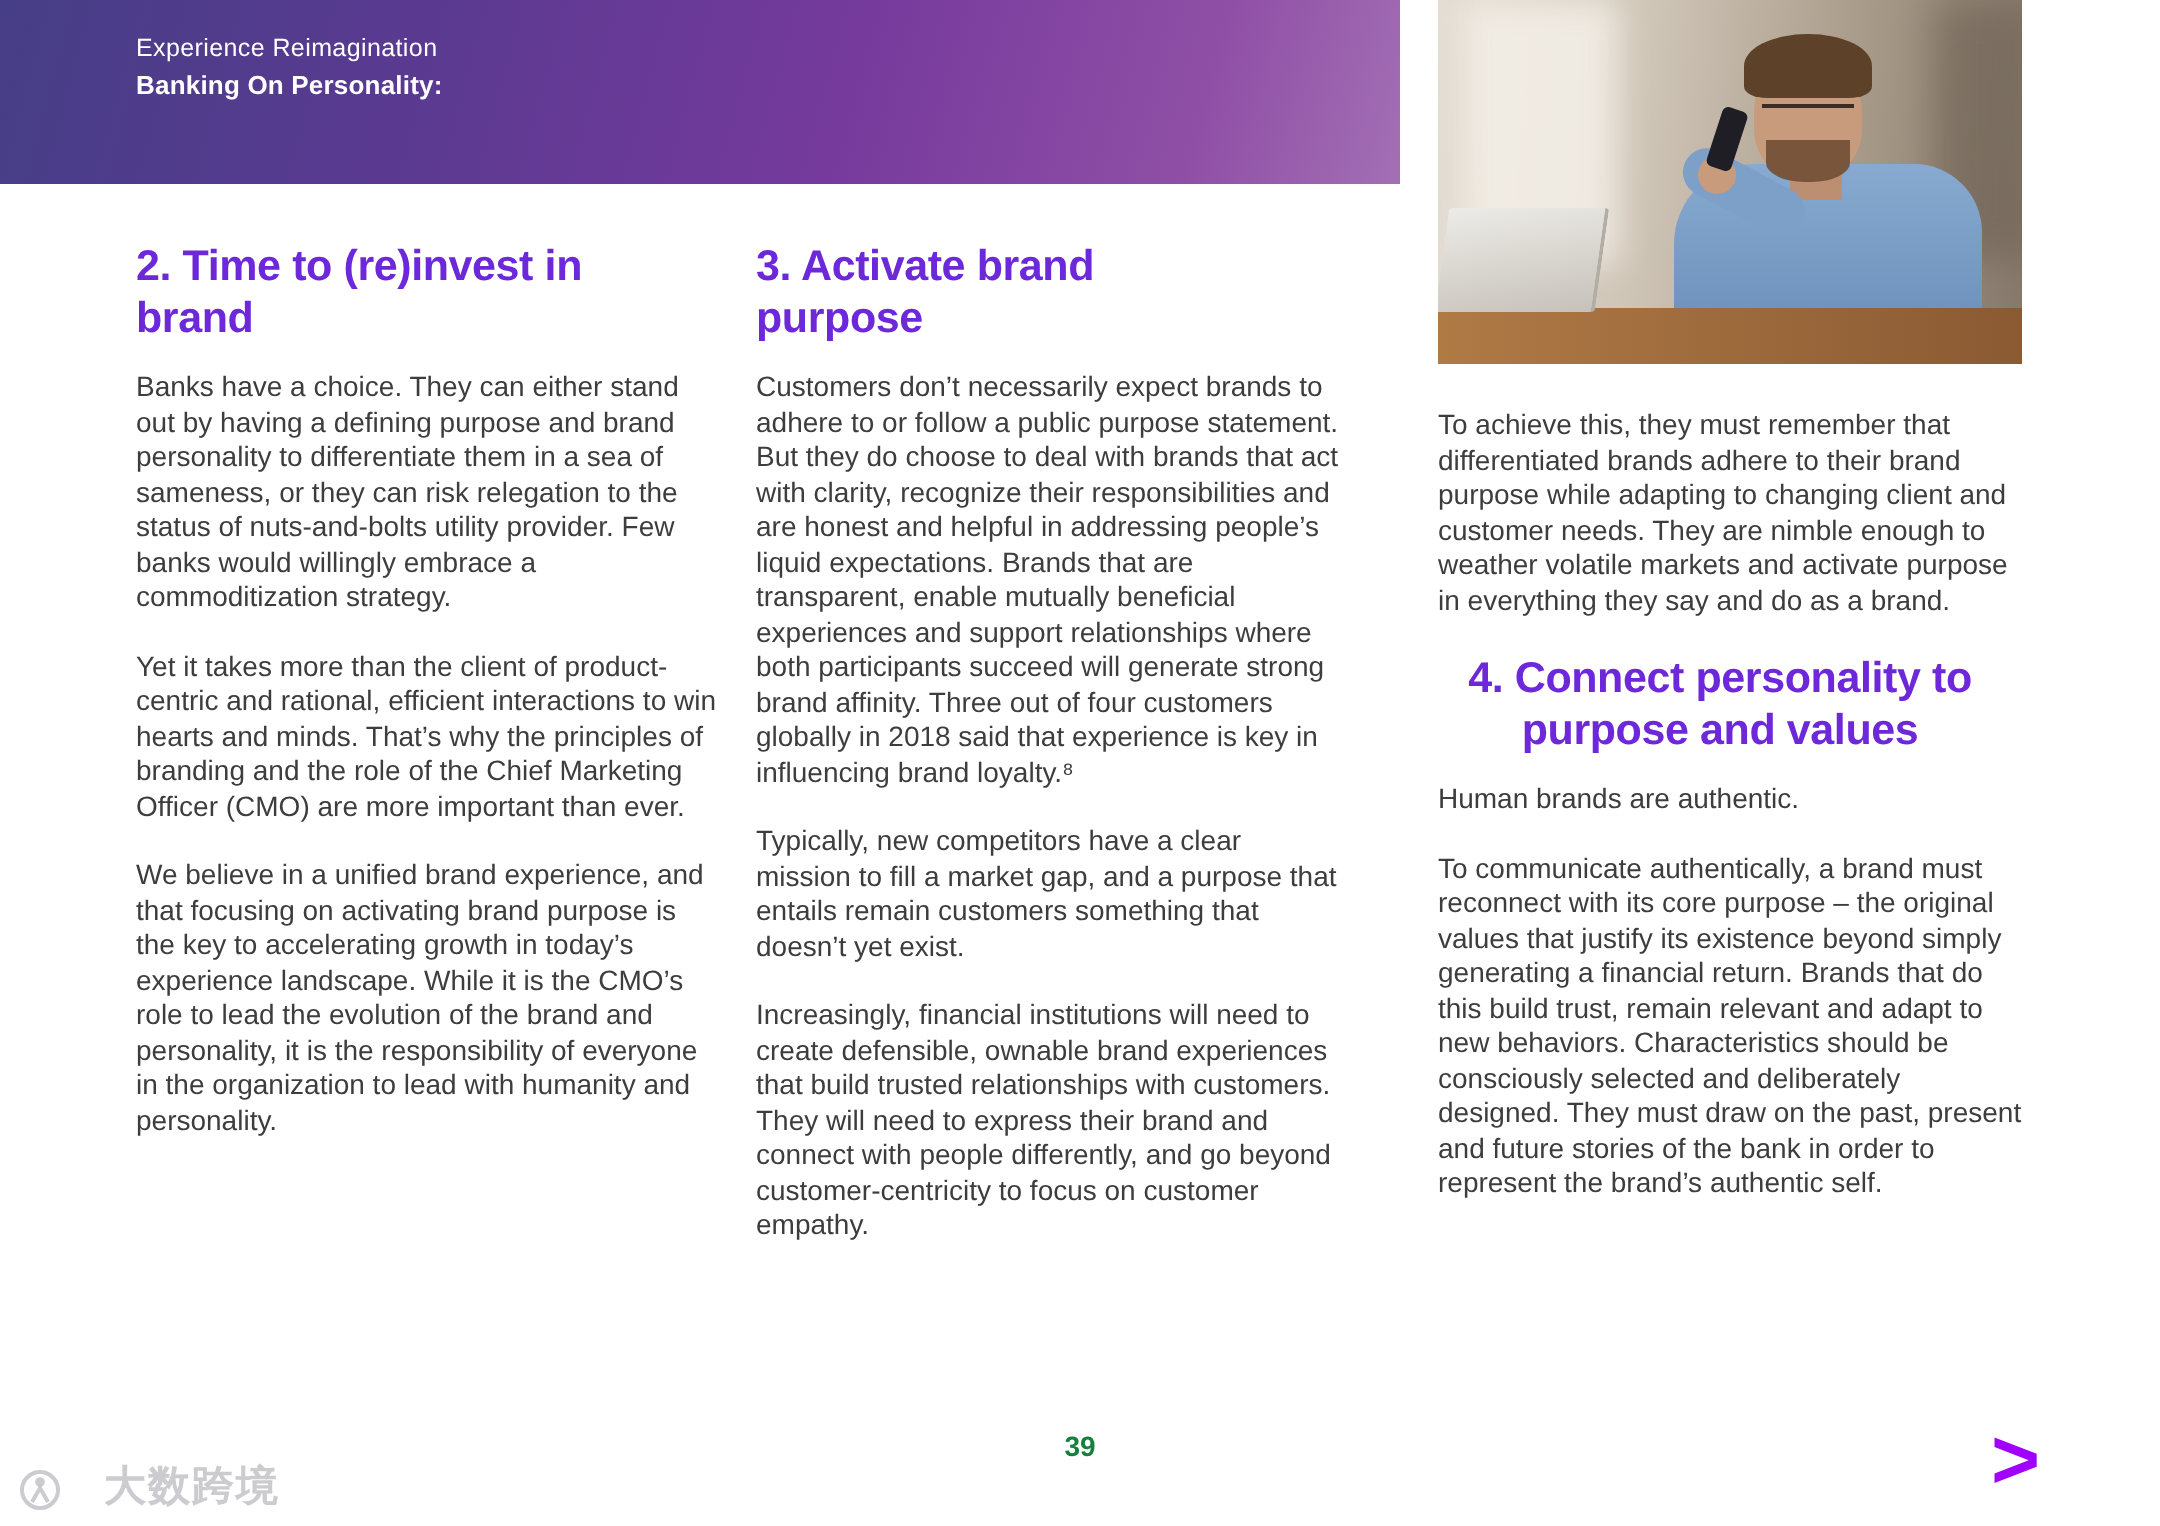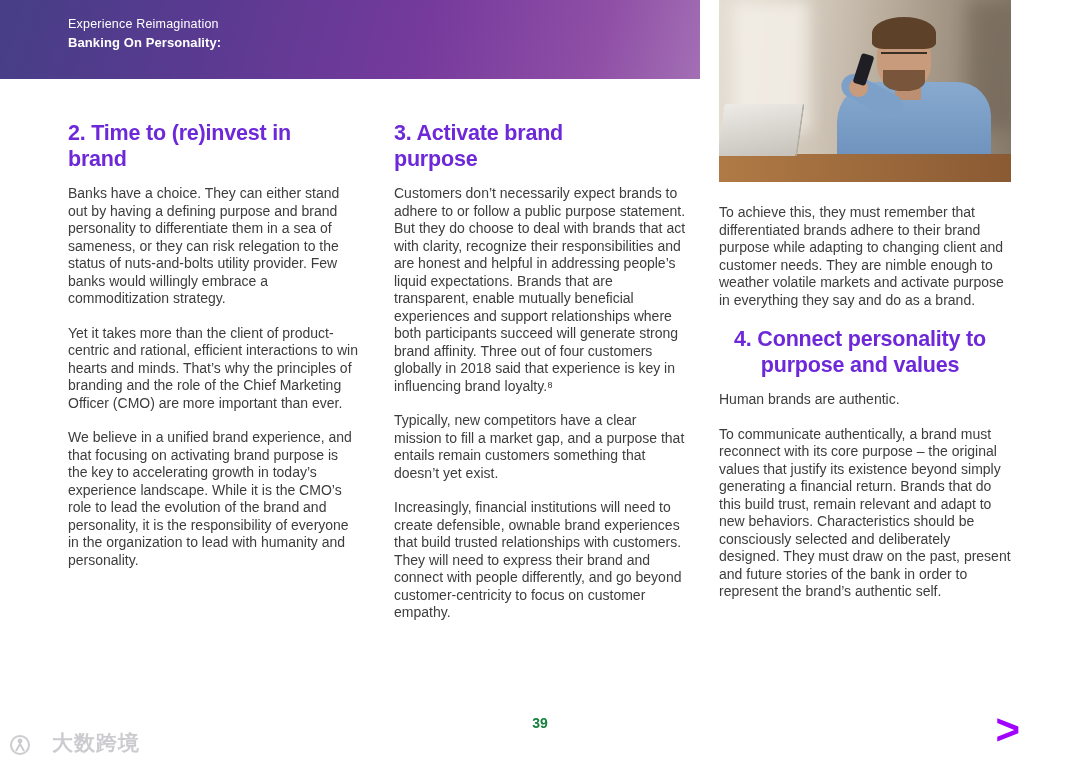--- a/index.html
+++ b/index.html
@@ -8,21 +8,21 @@
     font-family:"Liberation Sans", sans-serif;
     background:#ffffff;
     position:relative;
     overflow:hidden;
     color:#3d3d3d;
   }
   .page { position:absolute; inset:0; background:#ffffff; }
 
   
   .banner {
-    position:absolute; left:0; top:0; width:700px; height:79px;
+    position:absolute; left:0; top:0; width:700px; height:92px;
     background:linear-gradient(105deg,#463e86 0%,#5a3a91 30%,#753a9c 60%,#8f4fa6 85%,#a36fb4 100%);
     color:#ffffff;
     padding:17px 0 0 68px;
   }
   .banner .eyebrow { font-size:12.5px; font-weight:400; letter-spacing:.2px; margin-bottom:4px; }
   .banner .title   { font-size:13px; font-weight:700; line-height:1.3; letter-spacing:.1px; }
 
   
   .photo {
     position:absolute; left:719px; top:0; width:292px; height:182px;
@@ -40,21 +40,21 @@
   .ph-hair   { left:153px; top:17px; width:64px; height:32px; background:#5e4129; border-radius:50% 50% 18% 18%; }
   .ph-beard  { left:164px; top:70px; width:42px; height:21px; background:#6b4a2f; border-radius:0 0 46% 46%; opacity:.85; }
   .ph-glasses{ left:162px; top:52px; width:46px; height:9px; border-top:2px solid #3a2e24; }
   .ph-arm    { left:120px; top:84px; width:66px; height:24px; background:#7da0c8; border-radius:14px; transform:rotate(28deg); }
   .ph-hand   { left:130px; top:78px; width:19px; height:19px; background:#c99b7d; border-radius:50%; }
   .ph-phone  { left:138px; top:54px; width:13px; height:31px; background:#1e1e24; border-radius:3px; transform:rotate(18deg); }
 
   
   .col { position:absolute; width:293px; font-size:14px; line-height:17.5px; color:#3d3d3d; }
   .col1 { left:68px;  top:120px; }
-  .col2 { left:394px; top:120px; }
+  .col2 { left:378px; top:120px; }
   .col3 { left:719px; top:204px; }
   .col h2 {
     font-size:21.5px; line-height:26px; font-weight:700; color:#6d28d9;
     letter-spacing:-.2px; margin:0 0 13px;
   }
   .col1 h2 { max-width:240px; }
   .col2 h2 { max-width:215px; }
   .col3 h2 { max-width:282px; margin-top:4px;text-align:center; }
   .col p { margin:0 0 17px; }
 

